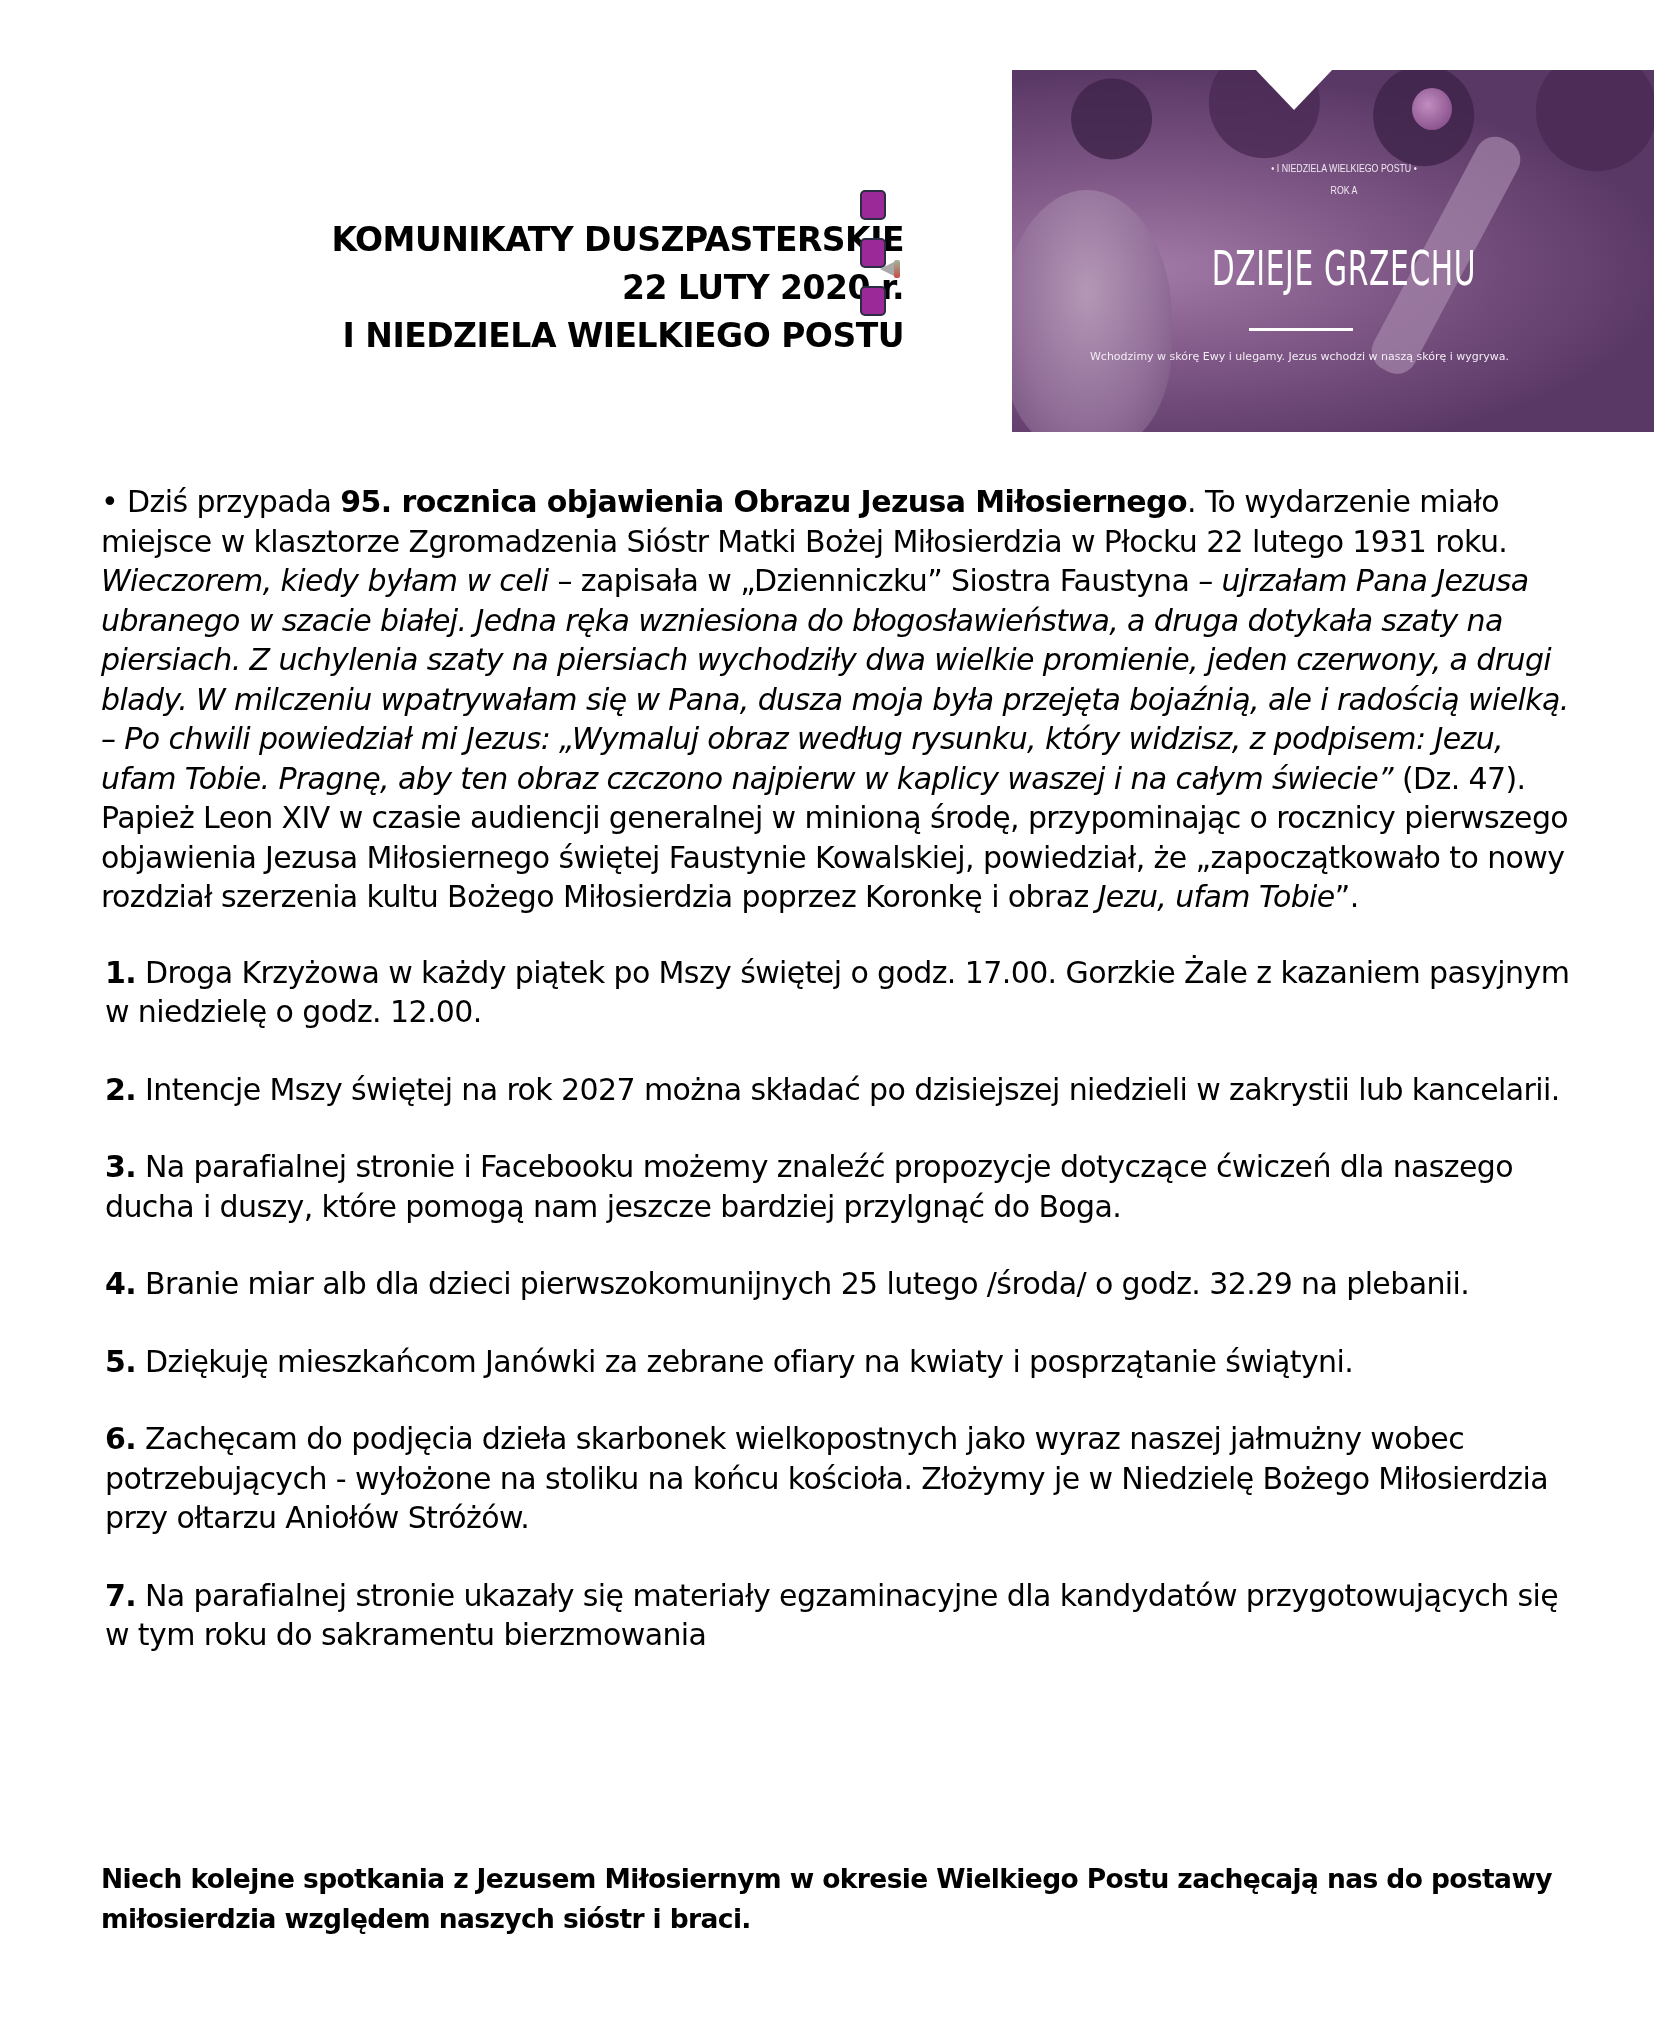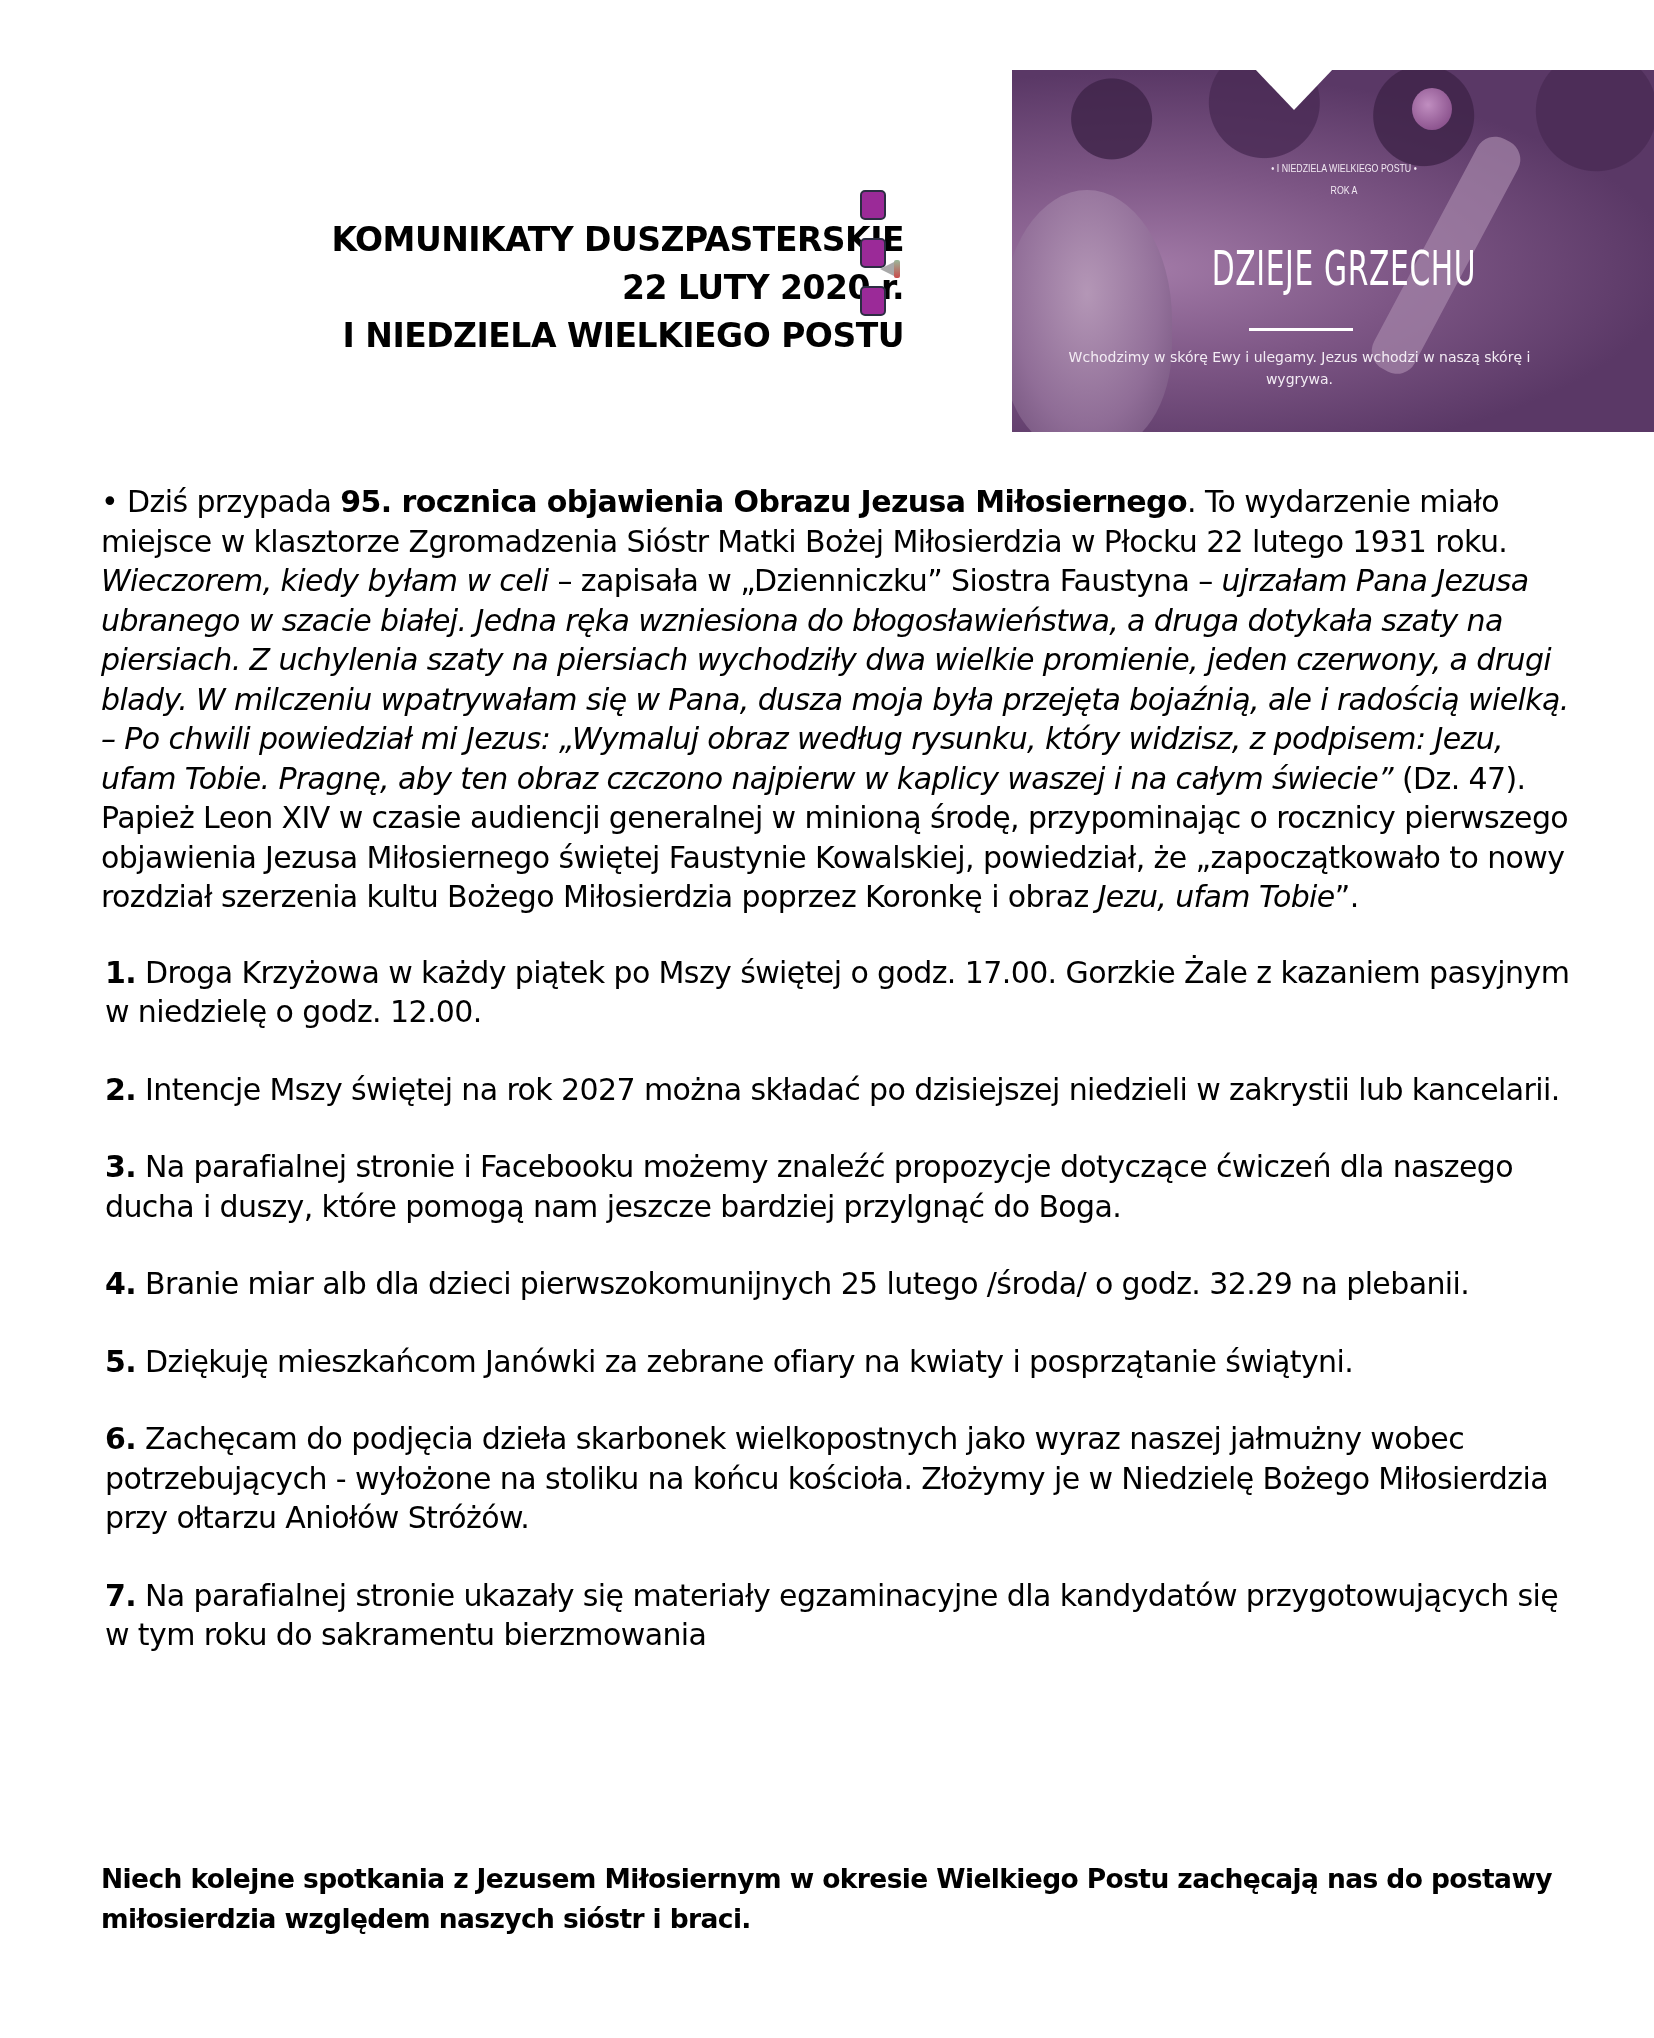--- a/index.html
+++ b/index.html
@@ -79,21 +79,21 @@
   .banner .title {
     position: absolute; left: 0; width: 100%; top: 170px; text-align: center; color: #ffffff;
     font-family: "DejaVu Sans", sans-serif; font-size: 48px; letter-spacing: 1px;
     transform: scaleX(.62); font-weight: normal;
   }
   .banner .rule {
     position: absolute; left: 237px; top: 258px; width: 104px; height: 3px; background: #ffffff;
   }
   .banner .sub {
     position: absolute; left: 40px; width: 495px; top: 276px; text-align: center; color: #f3ecf4;
-    font-family: "DejaVu Sans", sans-serif; font-size: 14px; line-height: 22px;
+    font-family: "DejaVu Sans", sans-serif; font-size: 11px; line-height: 22px;
   }
 
   .content {
     position: absolute; left: 101px; top: 482px; width: 1470px;
     font-family: "DejaVu Sans", sans-serif; font-size: 30px; line-height: 39.5px;
     letter-spacing: -0.6px; word-spacing: 0px;
   }
   .intro { margin: 0 0 36px 0; }
   .intro i { font-style: italic; }
   .item { margin: 0 0 38px 4px; }

